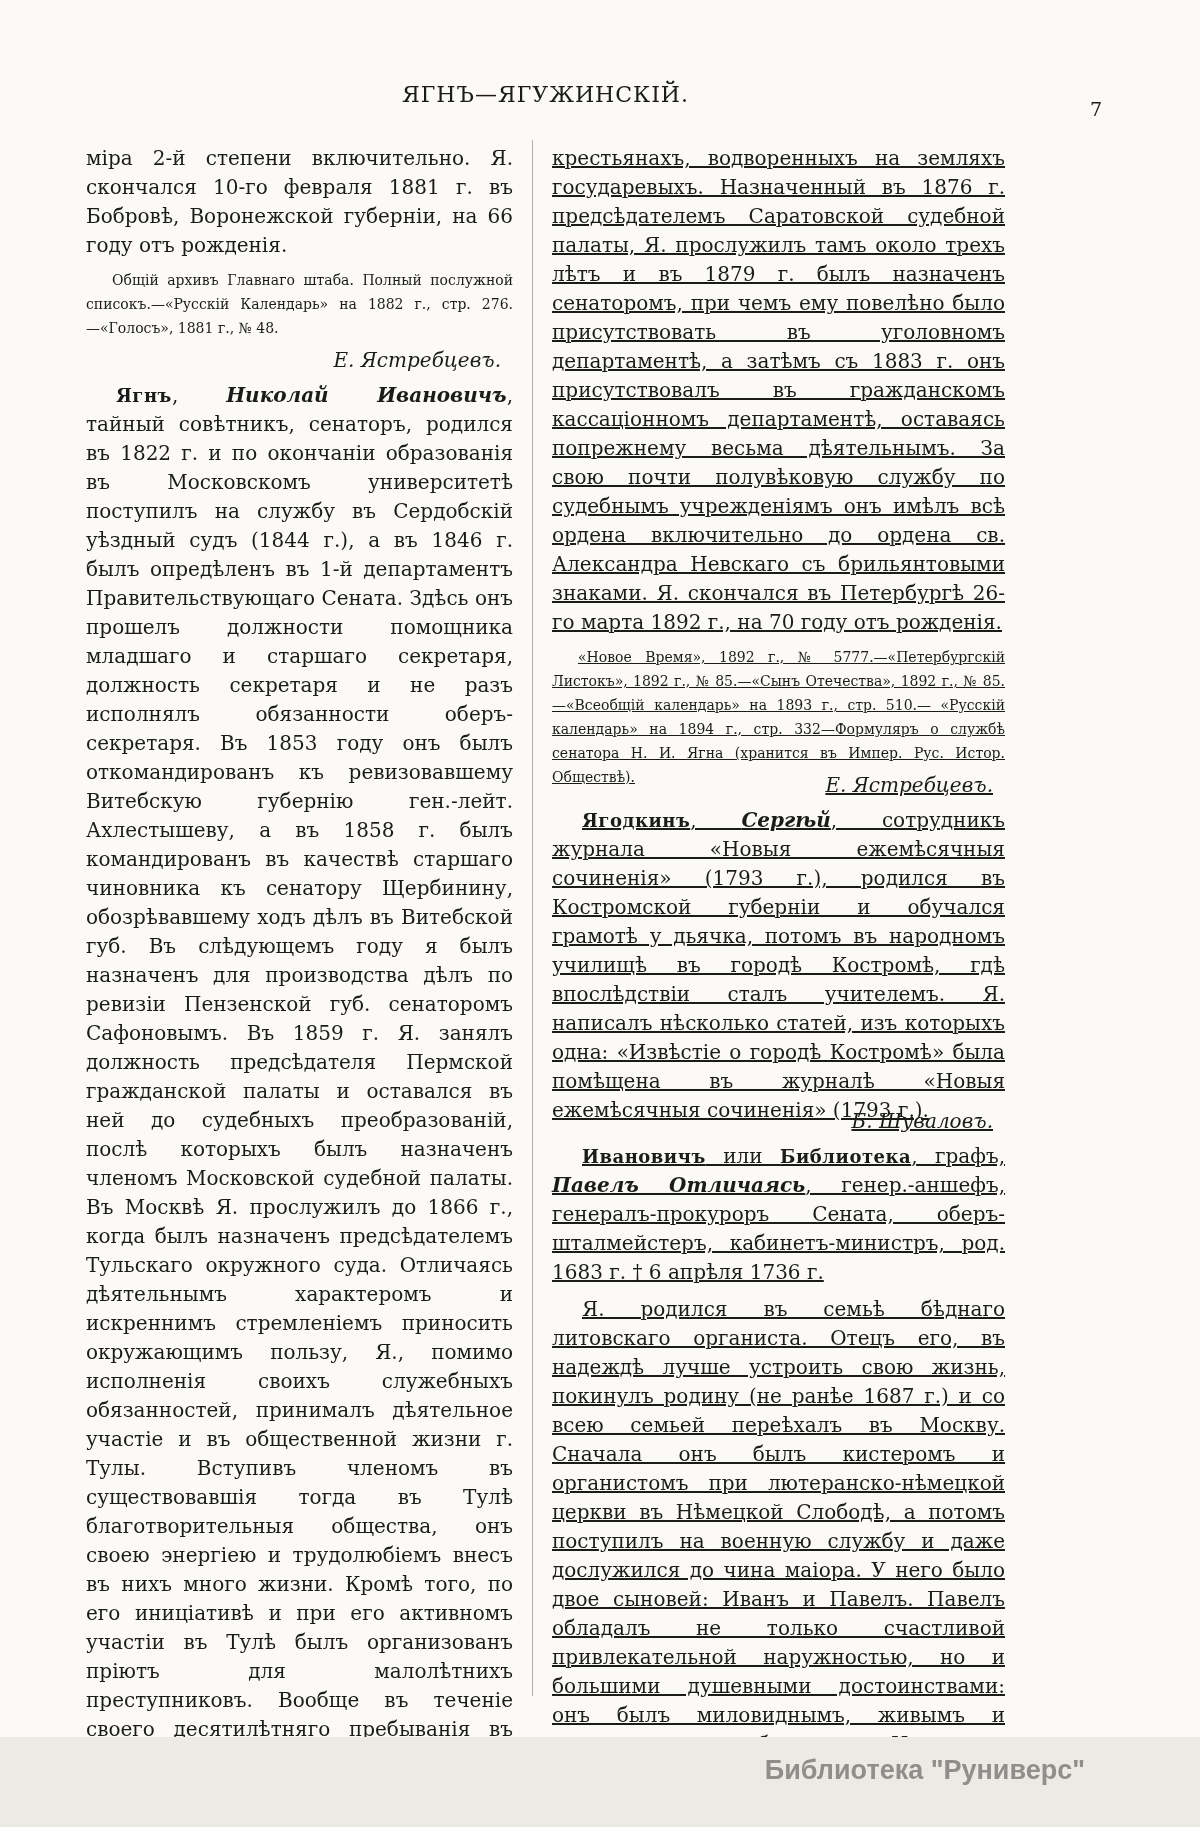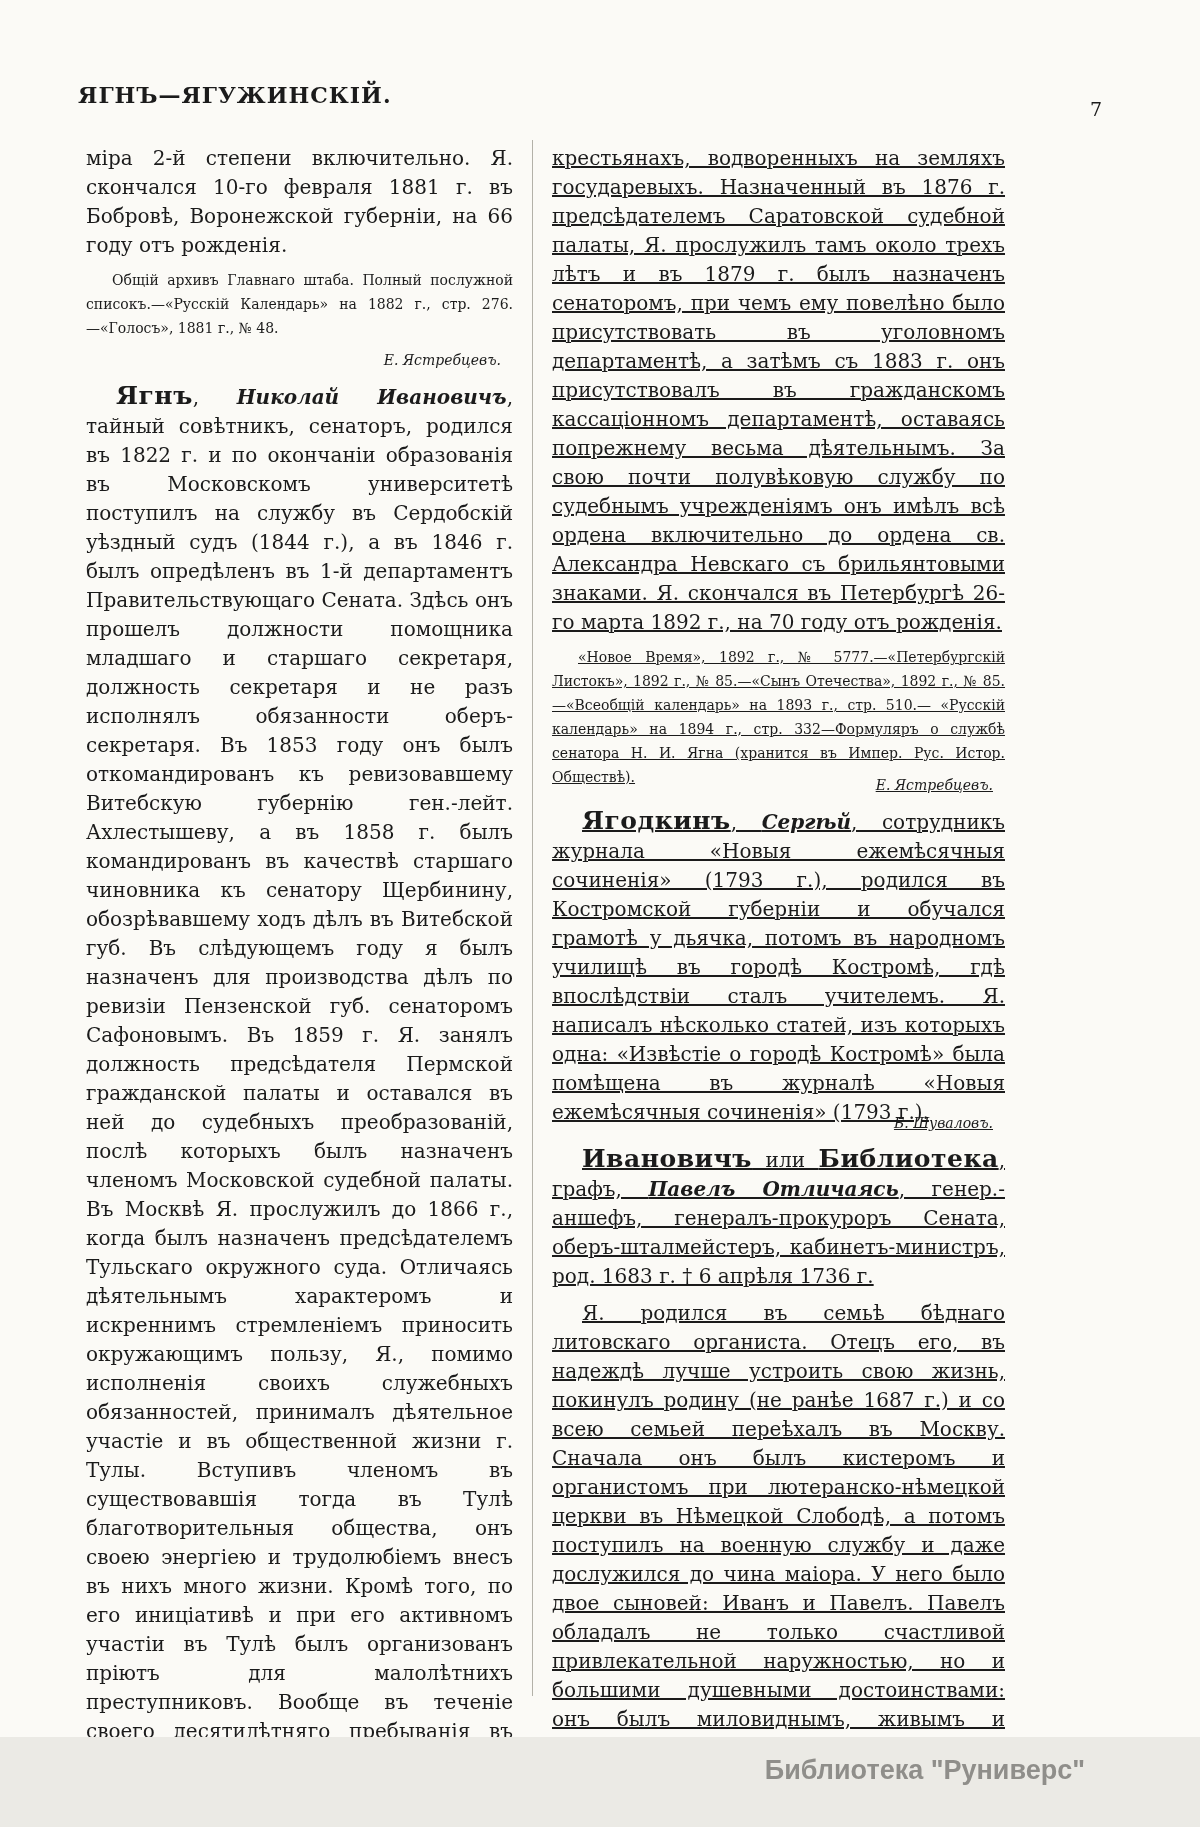--- a/index.html
+++ b/index.html
@@ -7,22 +7,22 @@
     position:relative;
     width:1200px;height:1827px;
     background:#fbfaf6;
     font-family:"DejaVu Serif", serif;
     color:#1b1b1b;
     overflow:hidden;
   }
   
   .head-title{
     position:absolute;top:82px;left:78px;width:935px;
-    text-align:left;
-    font-weight:700;font-size:22px;letter-spacing:1px;
+    text-align:center;
+    font-weight:400;font-size:22px;letter-spacing:1px;
   }
   .page-number{
     position:absolute;top:98px;left:1090px;
     font-size:19px;
   }
   
   .text-block{
     position:absolute;top:136px;left:78px;width:935px;height:1600px;
     display:flex;
   }
@@ -37,26 +37,26 @@
   }
   .entry{text-indent:30px;margin-top:9px;}
   .noindent{text-indent:0;}
   .indent{text-indent:30px;}
   .bib{
     font-size:14px;line-height:24px;
     text-align:justify;text-indent:26px;
     margin-top:5px;
   }
   .sig{
-    font-size:14px;line-height:24px;
+    font-size:20px;line-height:24px;
     font-style:italic;text-align:right;
     padding-right:12px;
   }
   .sig.overlap{margin-top:-24px;}
-  .headword{font-weight:700;font-size:25px;letter-spacing:.5px;}
+  .headword{font-weight:700;font-size:18px;letter-spacing:.5px;}
   .person{font-weight:700;font-style:italic;}
   
   .footer-band{
     position:absolute;left:0;right:0;bottom:0;height:90px;
     background:#ebeae5;
   }
   .watermark{
     position:absolute;top:18px;right:115px;
     font-family:"Liberation Sans", sans-serif;
     font-weight:700;font-size:27px;color:#8f8e8a;

